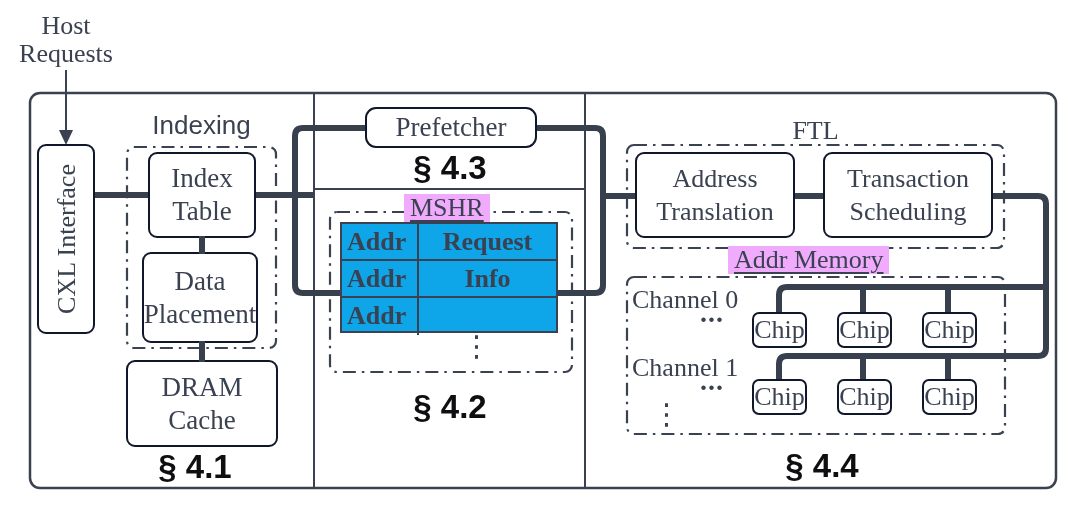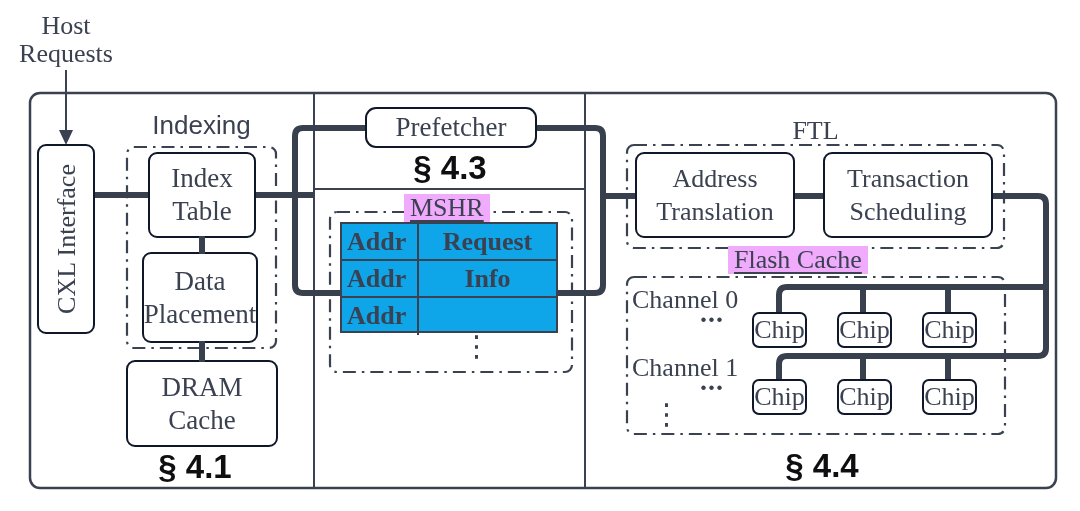--- a/index.html
+++ b/index.html
@@ -113,26 +113,27 @@
     <div class="trow">
       <div class="tc1">Addr</div>
       <div class="tc2">Info</div>
     </div>
     <div class="trow">
       <div class="tc1">Addr</div>
       <div class="tc2"></div>
     </div>
   </div>
   <div class="vdots" style="left:462px;top:333px;">⋮</div>
+  <div class="seclbl" style="left:385px;top:388px;width:130px;">§ 4.2</div>
 
   <div class="lbl ctr" style="left:627px;top:117px;width:377px;">FTL</div>
   <div class="node" style="left:635px;top:152px;width:160px;height:86px;font-size:26px;">Address Translation</div>
   <div class="node" style="left:823px;top:152px;width:170px;height:86px;font-size:26px;">Transaction Scheduling</div>
 
-  <div class="lbl onborder" style="left:728px;top:246px;">Flash Cache</div>
+  <div class="lbl onborder" style="left:728px;top:246px;">Addr Memory</div>
   <div class="lbl" style="left:632px;top:286px;">Channel 0</div>
   <div class="hdots" style="left:700px;top:297px;">...</div>
   <div class="node small chip" style="left:752px;top:312px;">Chip</div>
   <div class="node small chip" style="left:837px;top:312px;">Chip</div>
   <div class="node small chip" style="left:922px;top:312px;">Chip</div>
   <div class="lbl" style="left:632px;top:354px;">Channel 1</div>
   <div class="hdots" style="left:700px;top:365px;">...</div>
   <div class="node small chip" style="left:752px;top:379px;">Chip</div>
   <div class="node small chip" style="left:837px;top:379px;">Chip</div>
   <div class="node small chip" style="left:922px;top:379px;">Chip</div>

